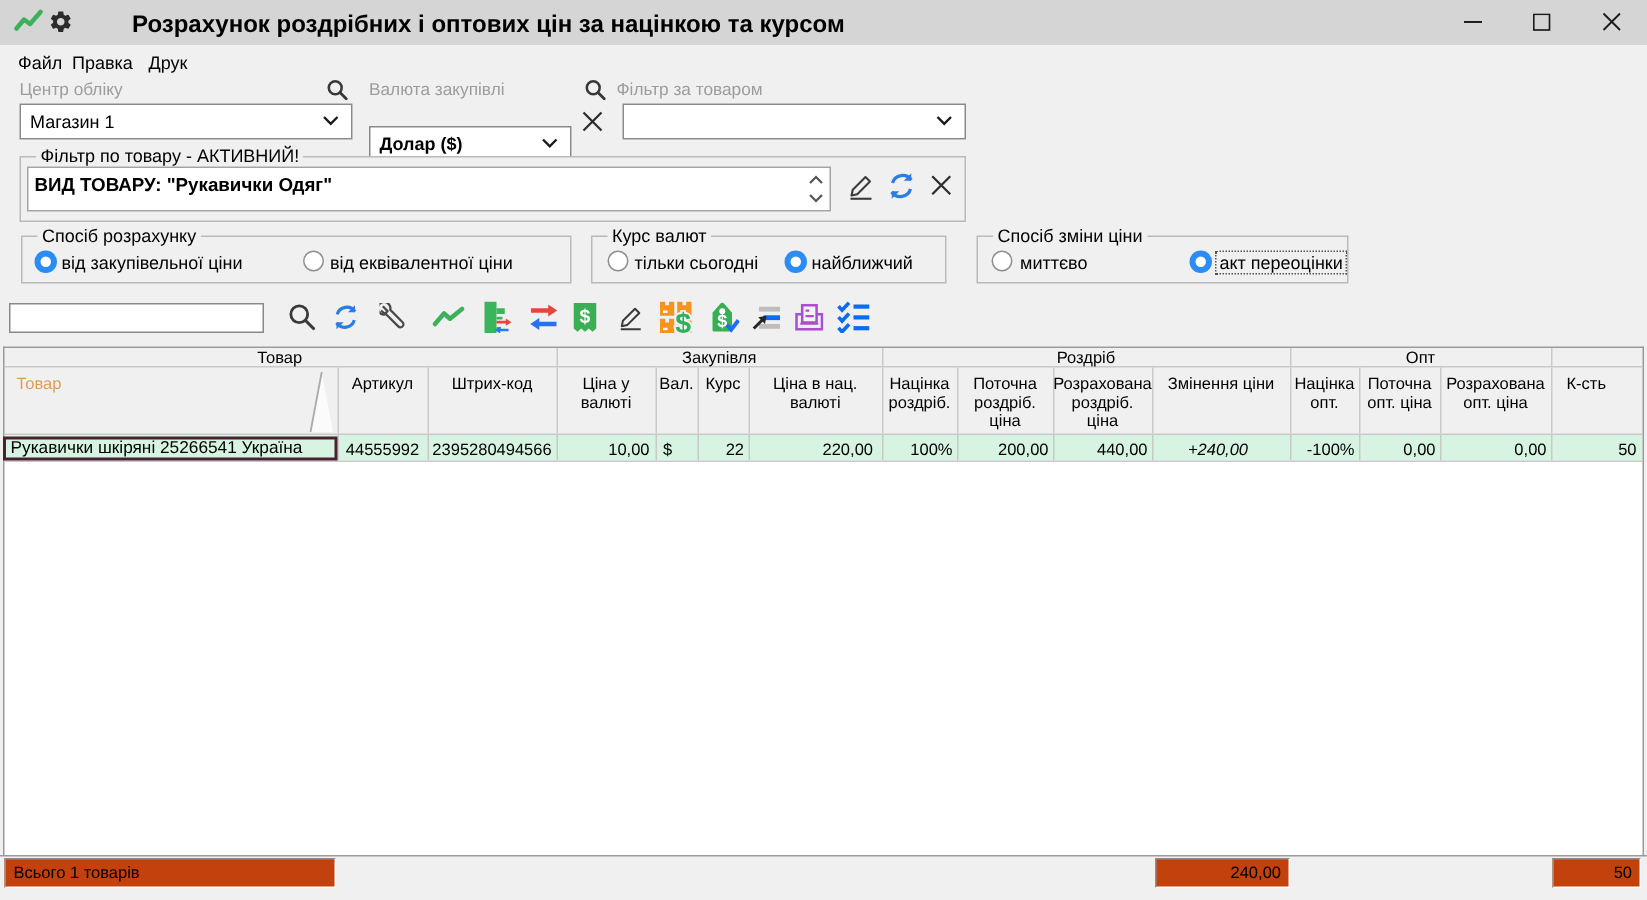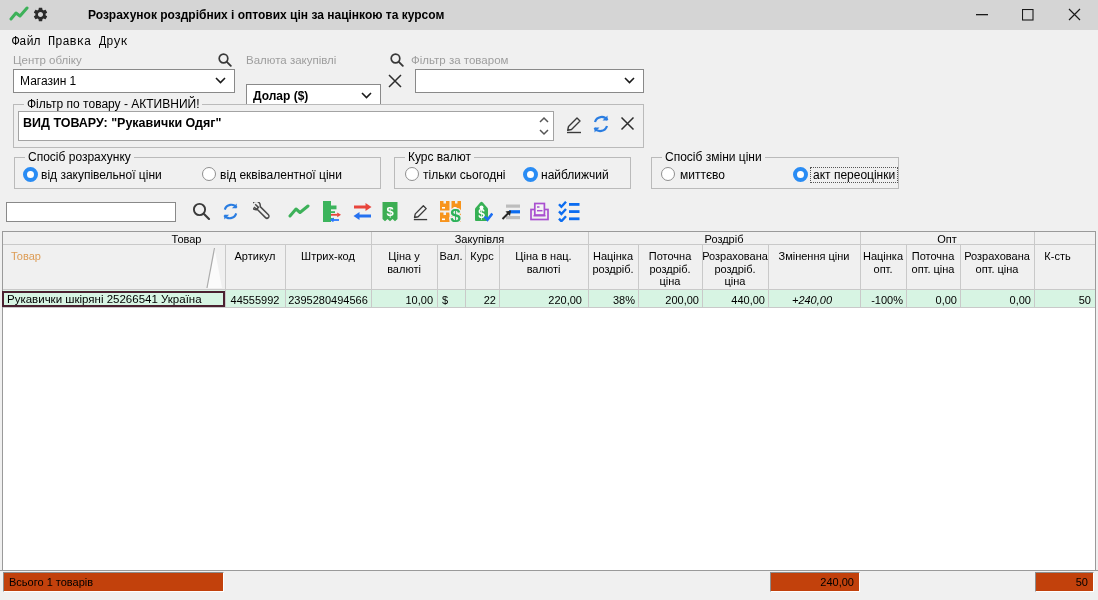--- a/index.html
+++ b/index.html
@@ -1,22 +1,22 @@
 <!DOCTYPE html>
 <html><head>
 <meta charset="utf-8">
 <style>
   html,body{margin:0;padding:0;}
   body{width:1098px;height:600px;overflow:hidden;font-family:"Liberation Sans",sans-serif;}
   #win{position:relative;width:1098px;height:600px;background:#f0f0f0;font-size:12px;color:#000;}
   .abs{position:absolute;}
   .titlebar{left:0;top:0;width:1098px;height:30px;background:#d5d5d5;}
-  .title-text{left:55px;top:8px;font-weight:bold;font-size:12px;padding-left:33px;}
+  .title-text{left:55px;top:8px;font-weight:bold;font-size:16px;padding-left:33px;}
   .menubar{left:0;top:30px;width:1098px;height:22px;background:#f0f0f0;}
-  .menu-item{position:absolute;top:5px;font-size:12px;font-family:Liberation Mono, monospace;}
+  .menu-item{position:absolute;top:5px;font-size:12px;}
   .lbl{color:#9d9d9d;font-size:11.5px;}
   .combo{background:#fff;border:1px solid #898989;height:22px;}
   .combo-text{position:absolute;left:6px;top:4px;font-size:12px;color:#000;}
   .fieldset{border:1px solid #bababa;background:#f0f0f0;}
   .fieldset .legend{position:absolute;top:-8px;left:10px;background:#f0f0f0;padding:0 3px;font-size:12px;color:#000;}
   .radio{position:absolute;border-radius:50%;background:#fff;box-sizing:border-box;}
   .radio.on{width:15px;height:15px;border:4px solid #2a8cf4;}
   .radio.off{width:14px;height:14px;border:1px solid #8f8f8f;}
   .rlabel{position:absolute;font-size:12px;}
   .cell{position:absolute;box-sizing:border-box;font-size:11px;overflow:hidden;white-space:nowrap;}
@@ -278,21 +278,21 @@
       <line x1="10.5" y1="1" x2="3" y2="41" stroke="#ababab" stroke-width="1.2"></line>
     </svg>
   <div class="abs" style="left:2px;top:291px;width:223px;height:16px;border:2px solid #4a2130;box-sizing:border-box;"></div>
   <div class="cell" style="left:7px;top:293px;width:215px;font-size:11.5px;">Рукавички шкіряні 25266541 Україна</div>
   <div class="cell" style="left:225px;top:294px;width:60px;text-align:center;box-sizing:border-box;">44555992</div>
   <div class="cell" style="left:285px;top:294px;width:86px;text-align:center;box-sizing:border-box;">2395280494566</div>
   <div class="cell" style="left:371px;top:294px;width:66px;text-align:right;padding-right:4px;box-sizing:border-box;">10,00</div>
   <div class="cell" style="left:437px;top:294px;width:28px;text-align:left;padding-left:5px;box-sizing:border-box;">$</div>
   <div class="cell" style="left:465px;top:294px;width:34px;text-align:right;padding-right:3px;box-sizing:border-box;">22</div>
   <div class="cell" style="left:499px;top:294px;width:89px;text-align:right;padding-right:6px;box-sizing:border-box;">220,00</div>
-  <div class="cell" style="left:588px;top:294px;width:50px;text-align:right;padding-right:3px;box-sizing:border-box;">38%</div>
+  <div class="cell" style="left:588px;top:294px;width:50px;text-align:right;padding-right:3px;box-sizing:border-box;">100%</div>
   <div class="cell" style="left:638px;top:294px;width:64px;text-align:right;padding-right:3px;box-sizing:border-box;">200,00</div>
   <div class="cell" style="left:702px;top:294px;width:66px;text-align:right;padding-right:3px;box-sizing:border-box;">440,00</div>
   <div class="cell" style="left:768px;top:294px;width:92px;text-align:center;padding-right:4px;box-sizing:border-box;font-style:italic;">+240,00</div>
   <div class="cell" style="left:860px;top:294px;width:46px;text-align:right;padding-right:3px;box-sizing:border-box;">-100%</div>
   <div class="cell" style="left:906px;top:294px;width:54px;text-align:right;padding-right:3px;box-sizing:border-box;">0,00</div>
   <div class="cell" style="left:960px;top:294px;width:74px;text-align:right;padding-right:3px;box-sizing:border-box;">0,00</div>
   <div class="cell" style="left:1034px;top:294px;width:62px;text-align:right;padding-right:5px;box-sizing:border-box;">50</div>
 
   <div class="abs" style="left:0;top:570px;width:1098px;height:23px;background:#f0f0f0;border-top:1px solid #9a9a9a;box-sizing:border-box;"></div>
   <div class="sbox" style="left:3px;top:572px;width:221px;height:20px;">

